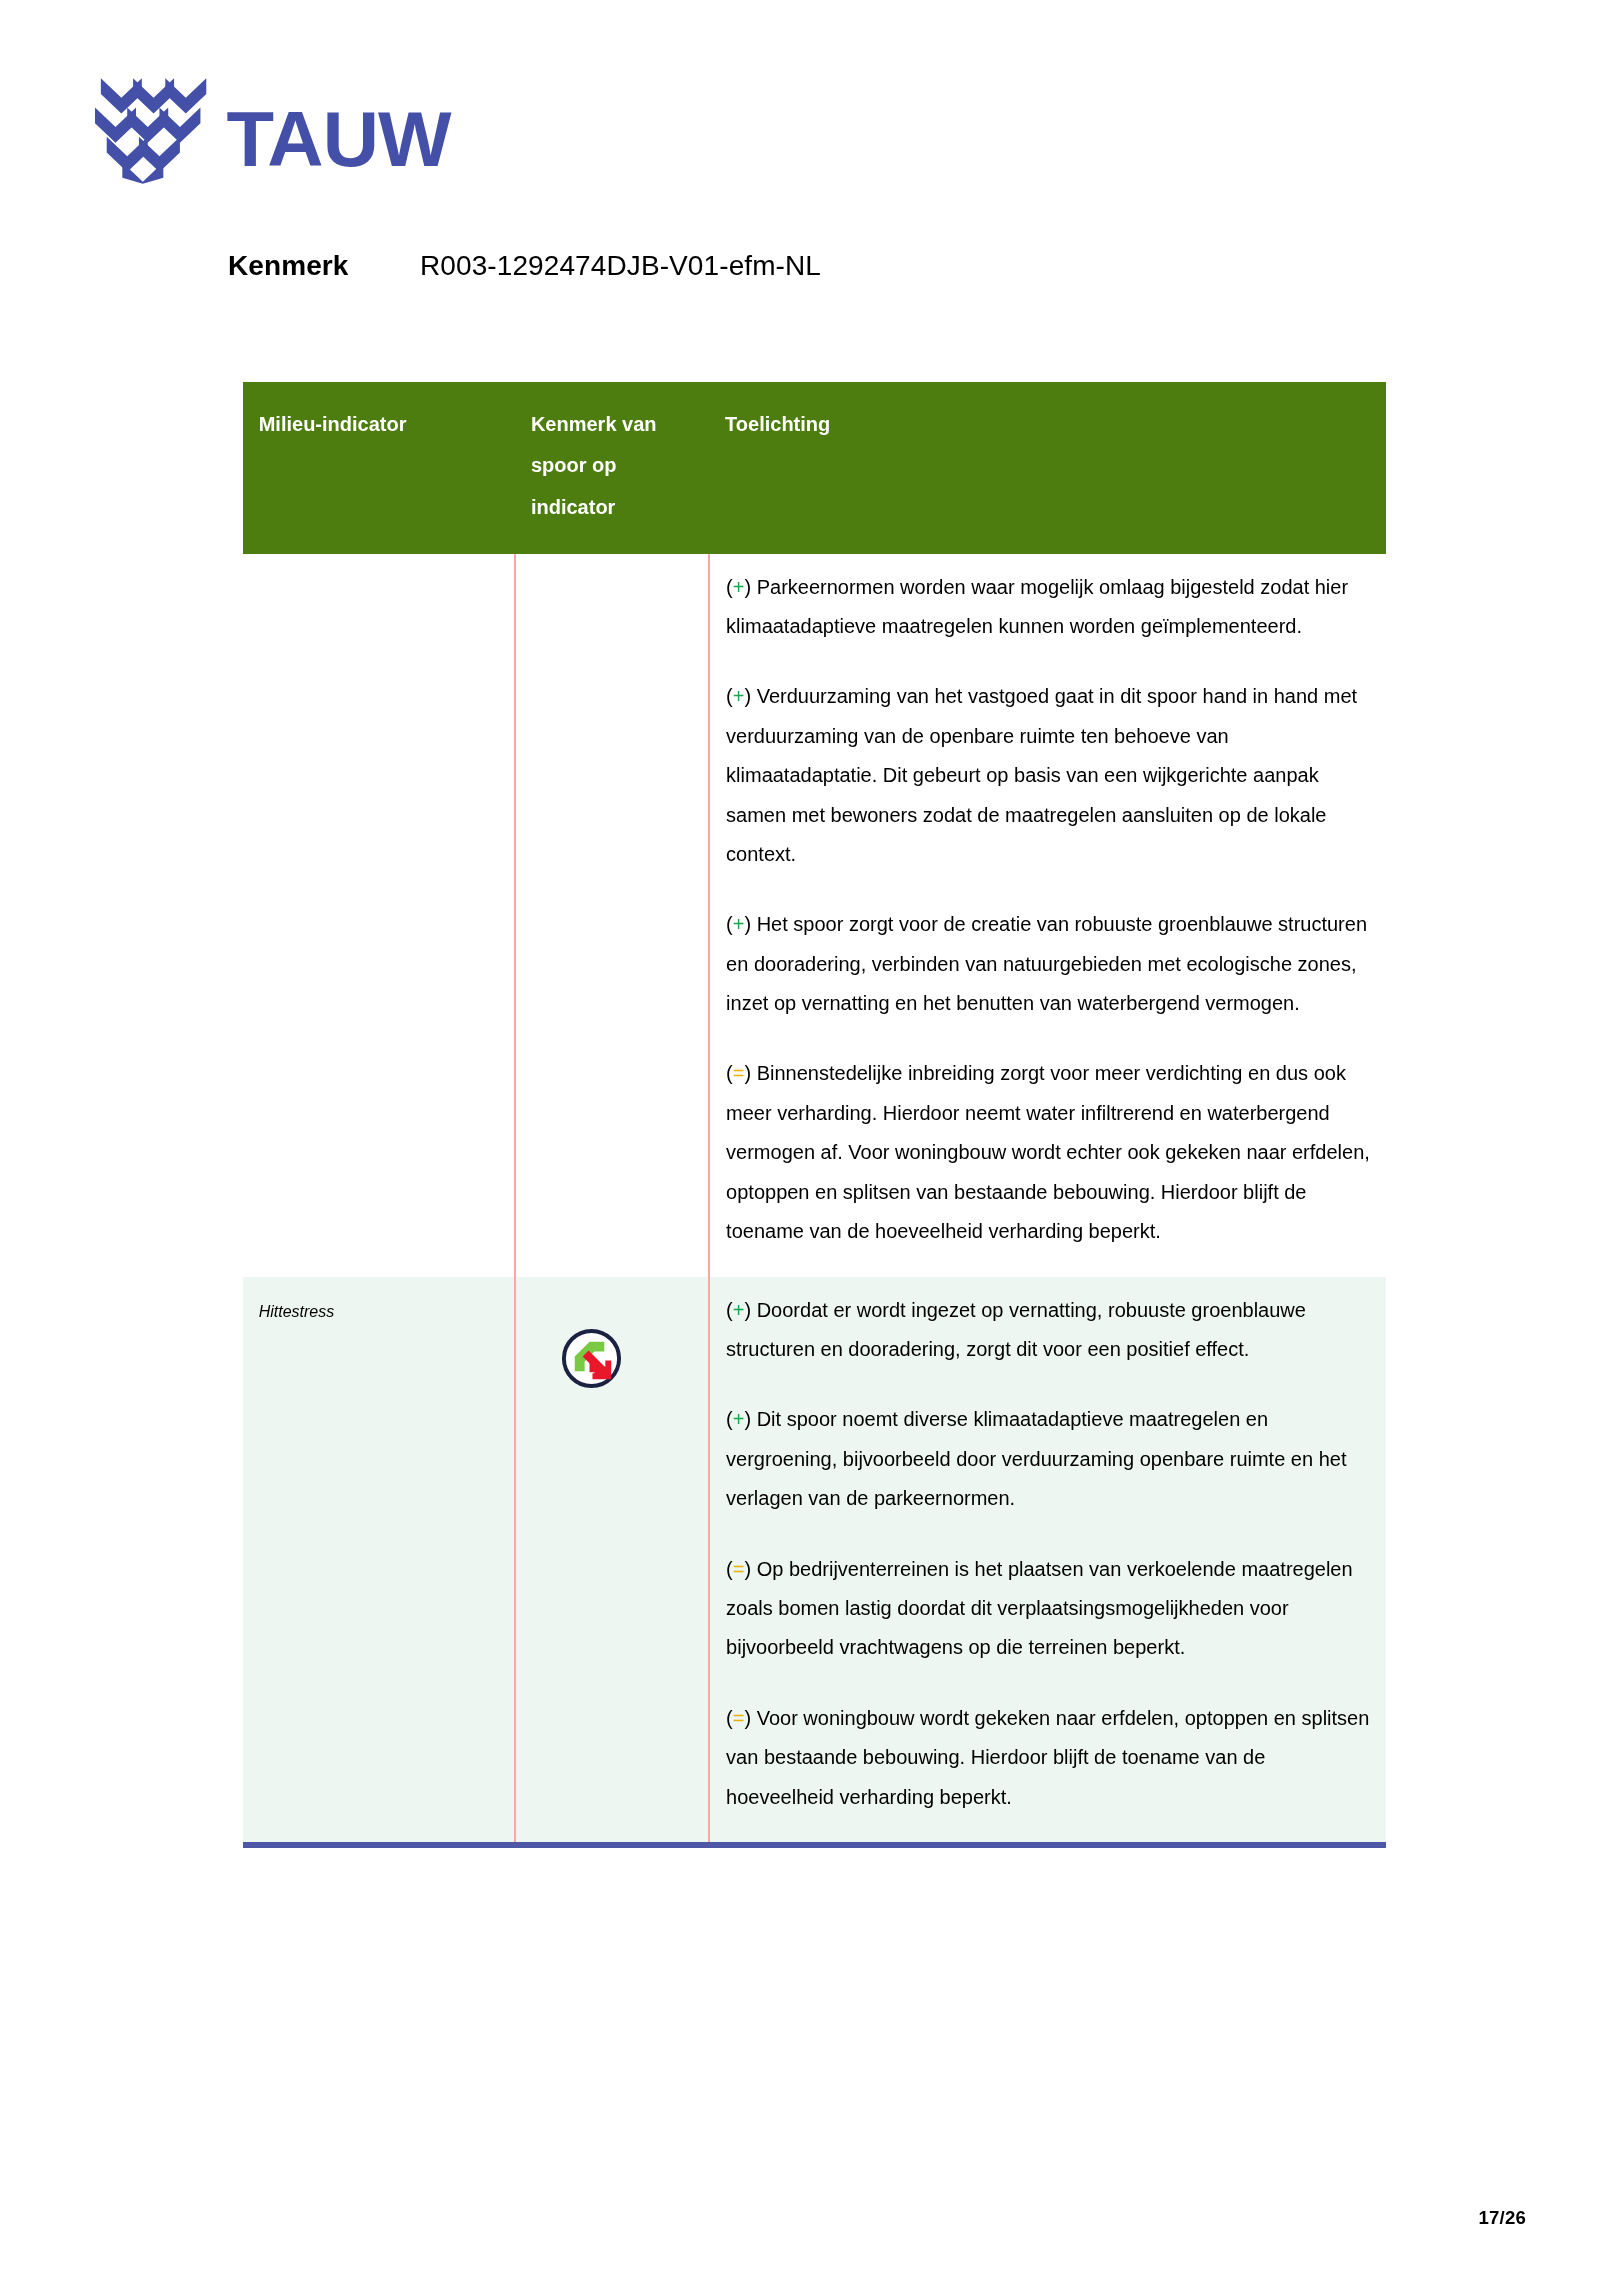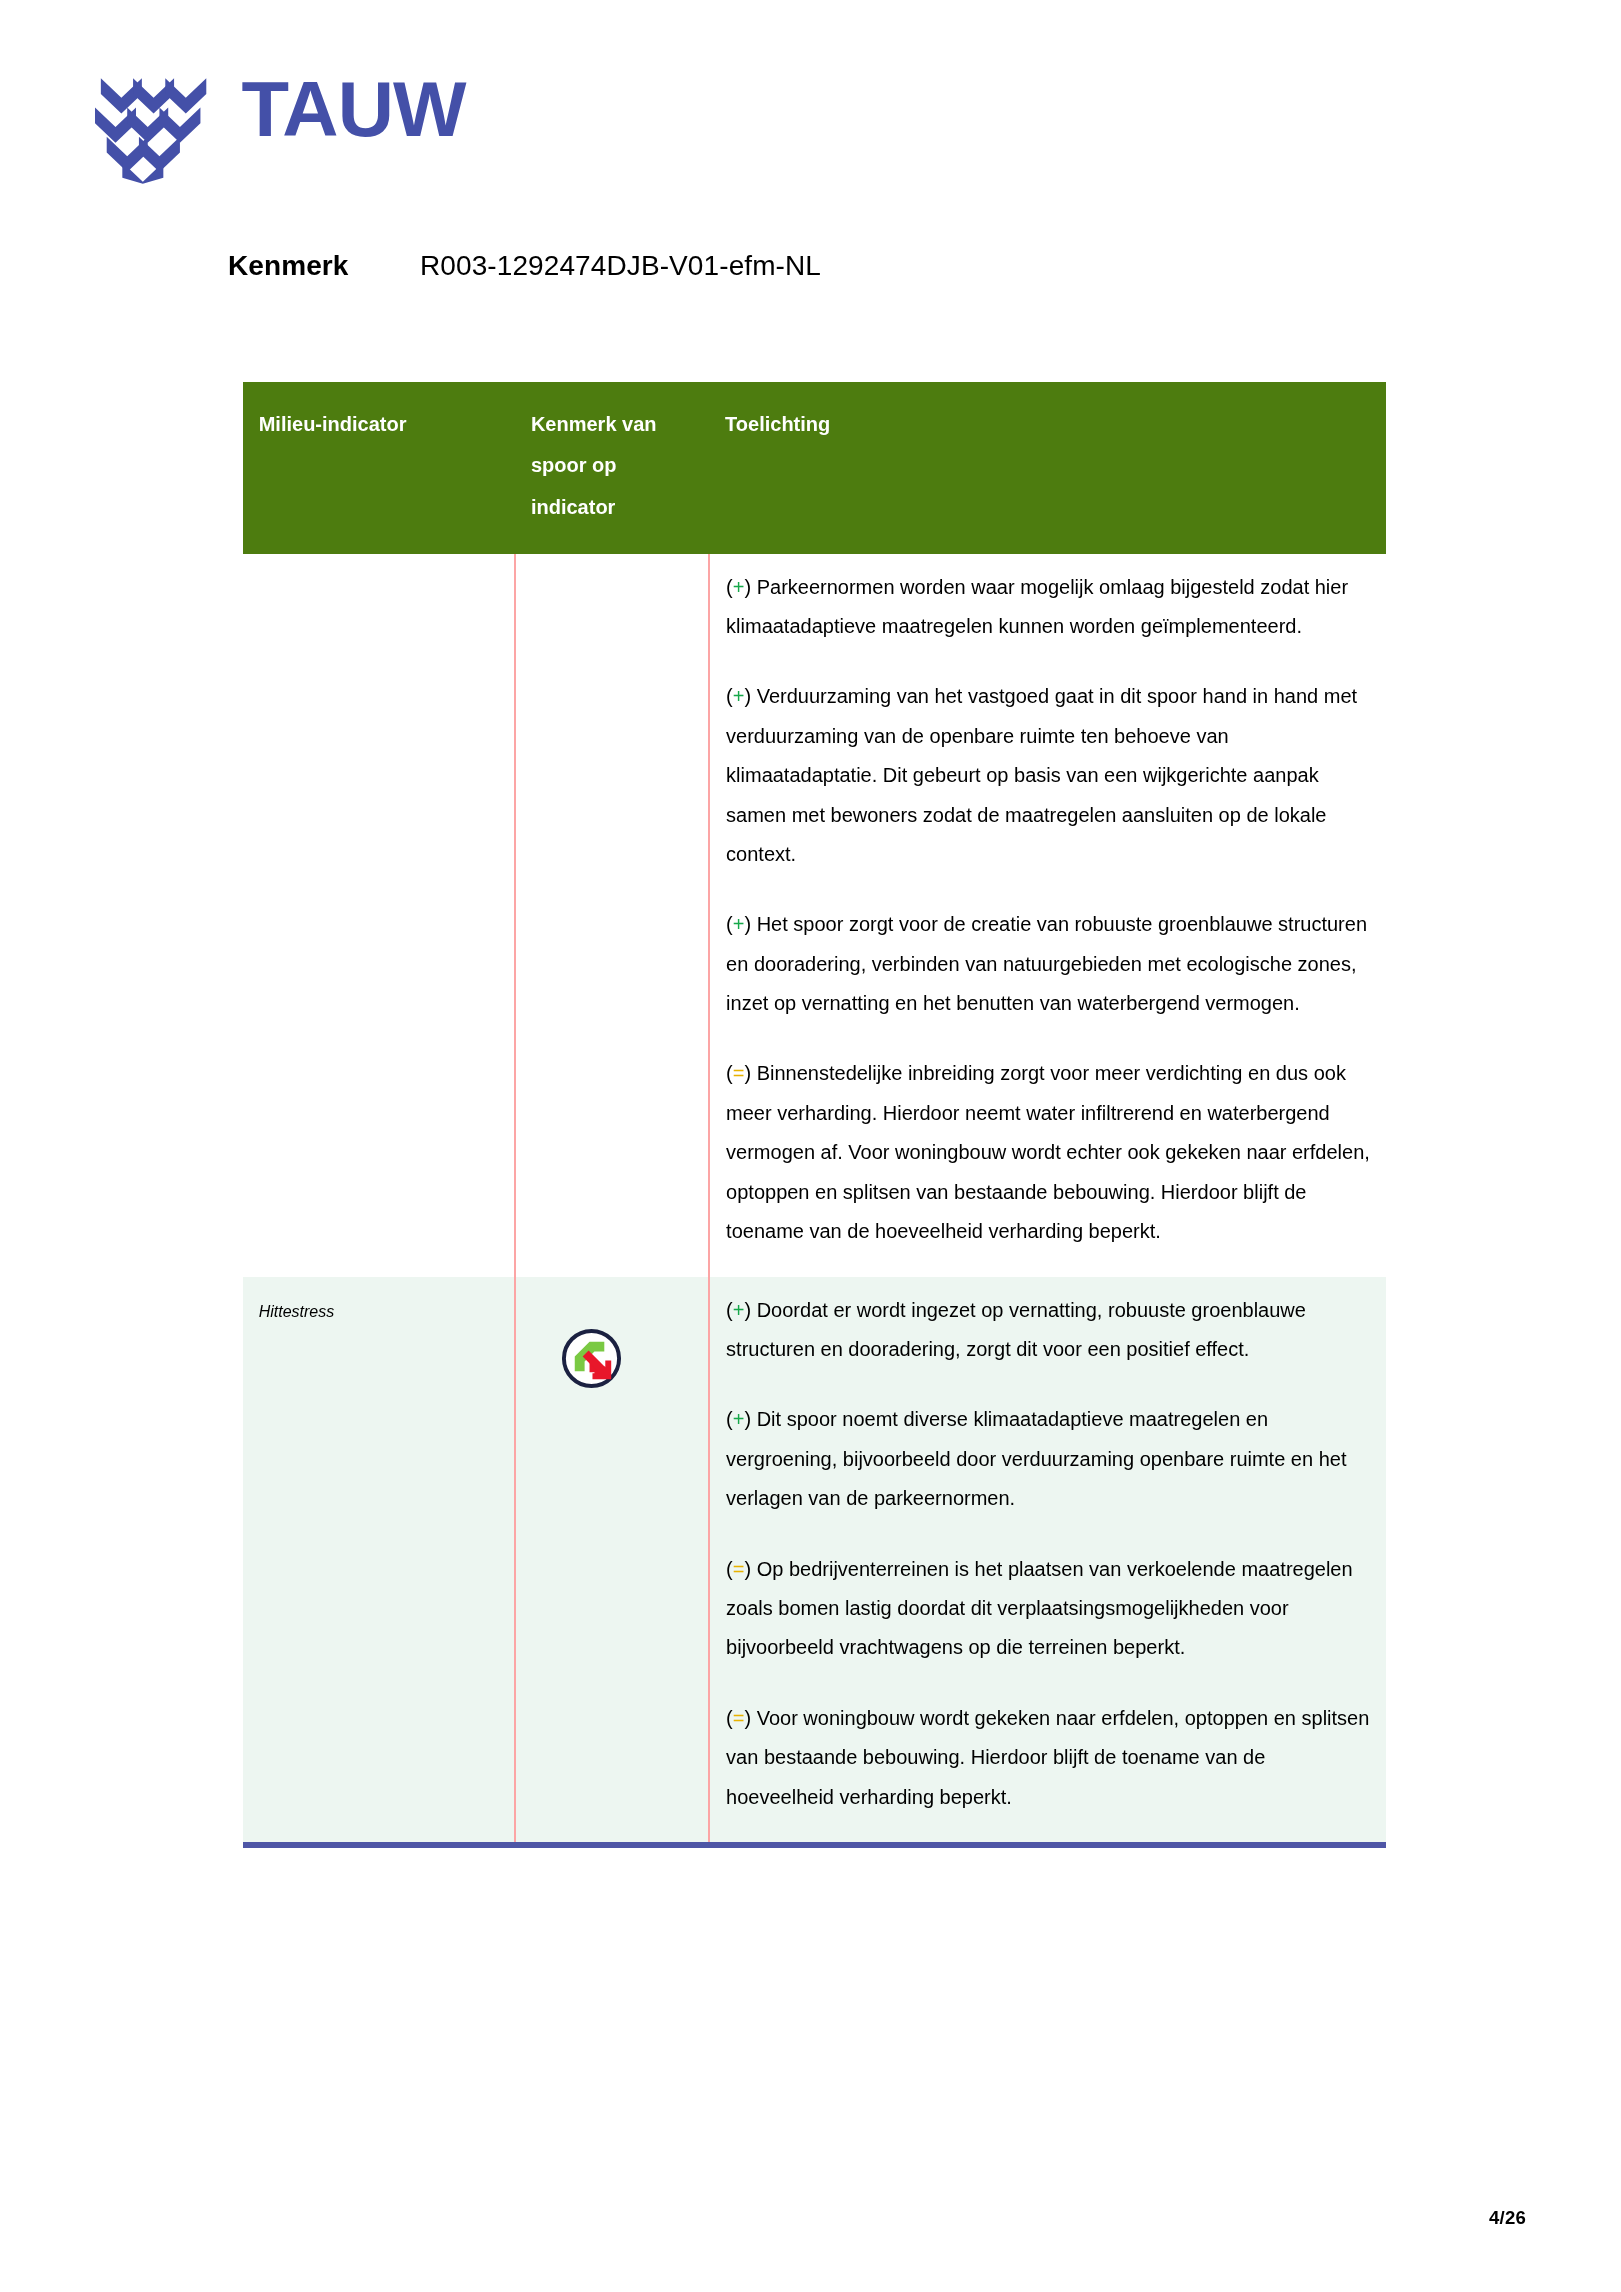--- a/index.html
+++ b/index.html
@@ -19,22 +19,22 @@
     overflow: hidden;
     box-sizing: border-box;
   }
 
   
   .logo-block {
     position: absolute;
     left: 95px;
     top: 76px;
     display: flex;
-    align-items: flex-start;
-    gap: 23px;
+    align-items: flex-end;
+    gap: 8px;
   }
   .logo-mark { width: 123px; height: 108px; display:block; }
   .logo-word { display:block; }
 
   
   .kenmerk-row {
     position: absolute;
     left: 228px;
     top: 250px;
     font-size: 28px;
@@ -228,16 +228,16 @@
               <span>(<span class="mark-neu">=</span>)</span>
               <span>Voor woningbouw wordt gekeken naar erfdelen, optoppen en splitsen van bestaande bebouwing. Hierdoor blijft de toename van de hoeveelheid verharding beperkt.</span>
             </p>
           </td>
         </tr>
 
       </tbody>
     </table>
   </div>
 
-  <div class="page-num">4/26</div>
+  <div class="page-num">17/26</div>
 
 </div>
 
 
 </body></html>

